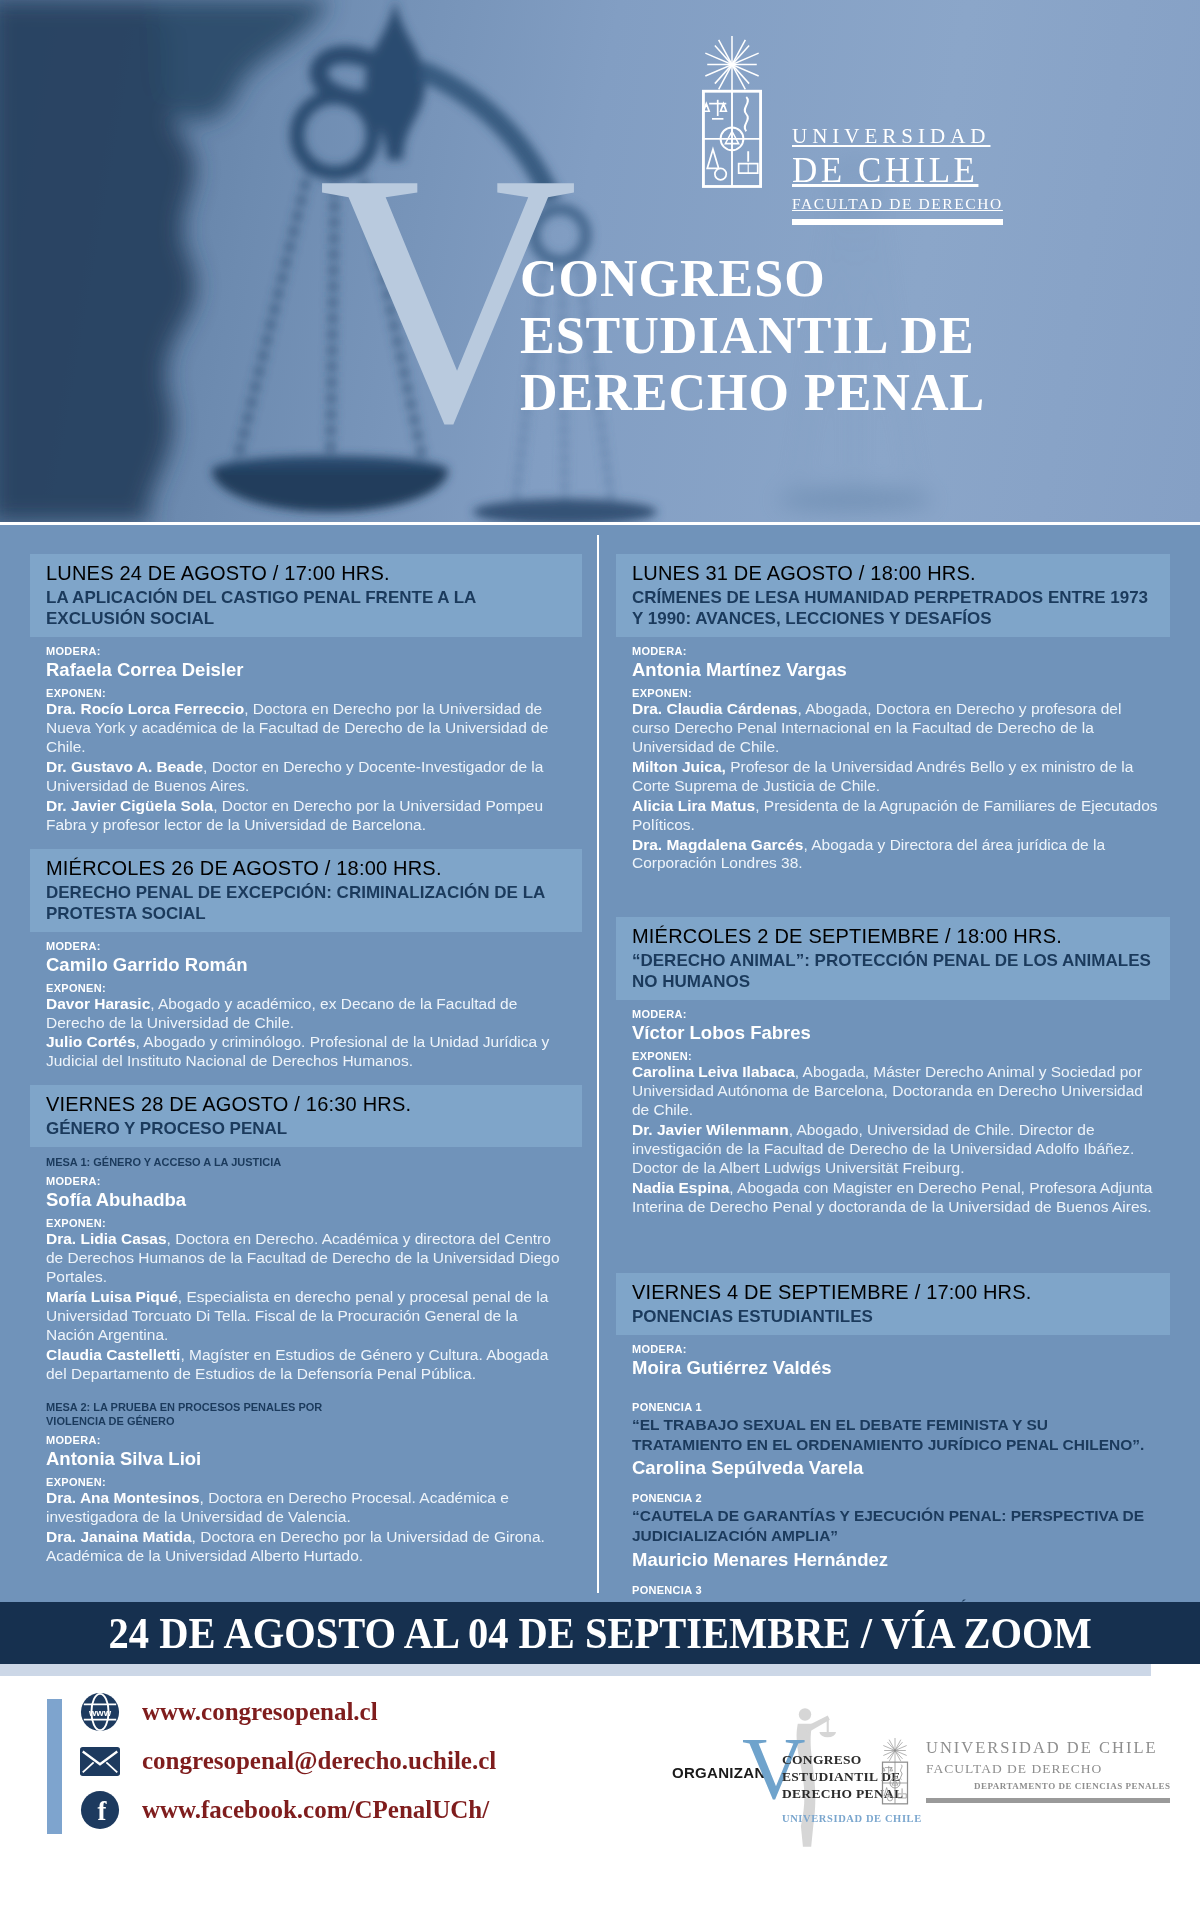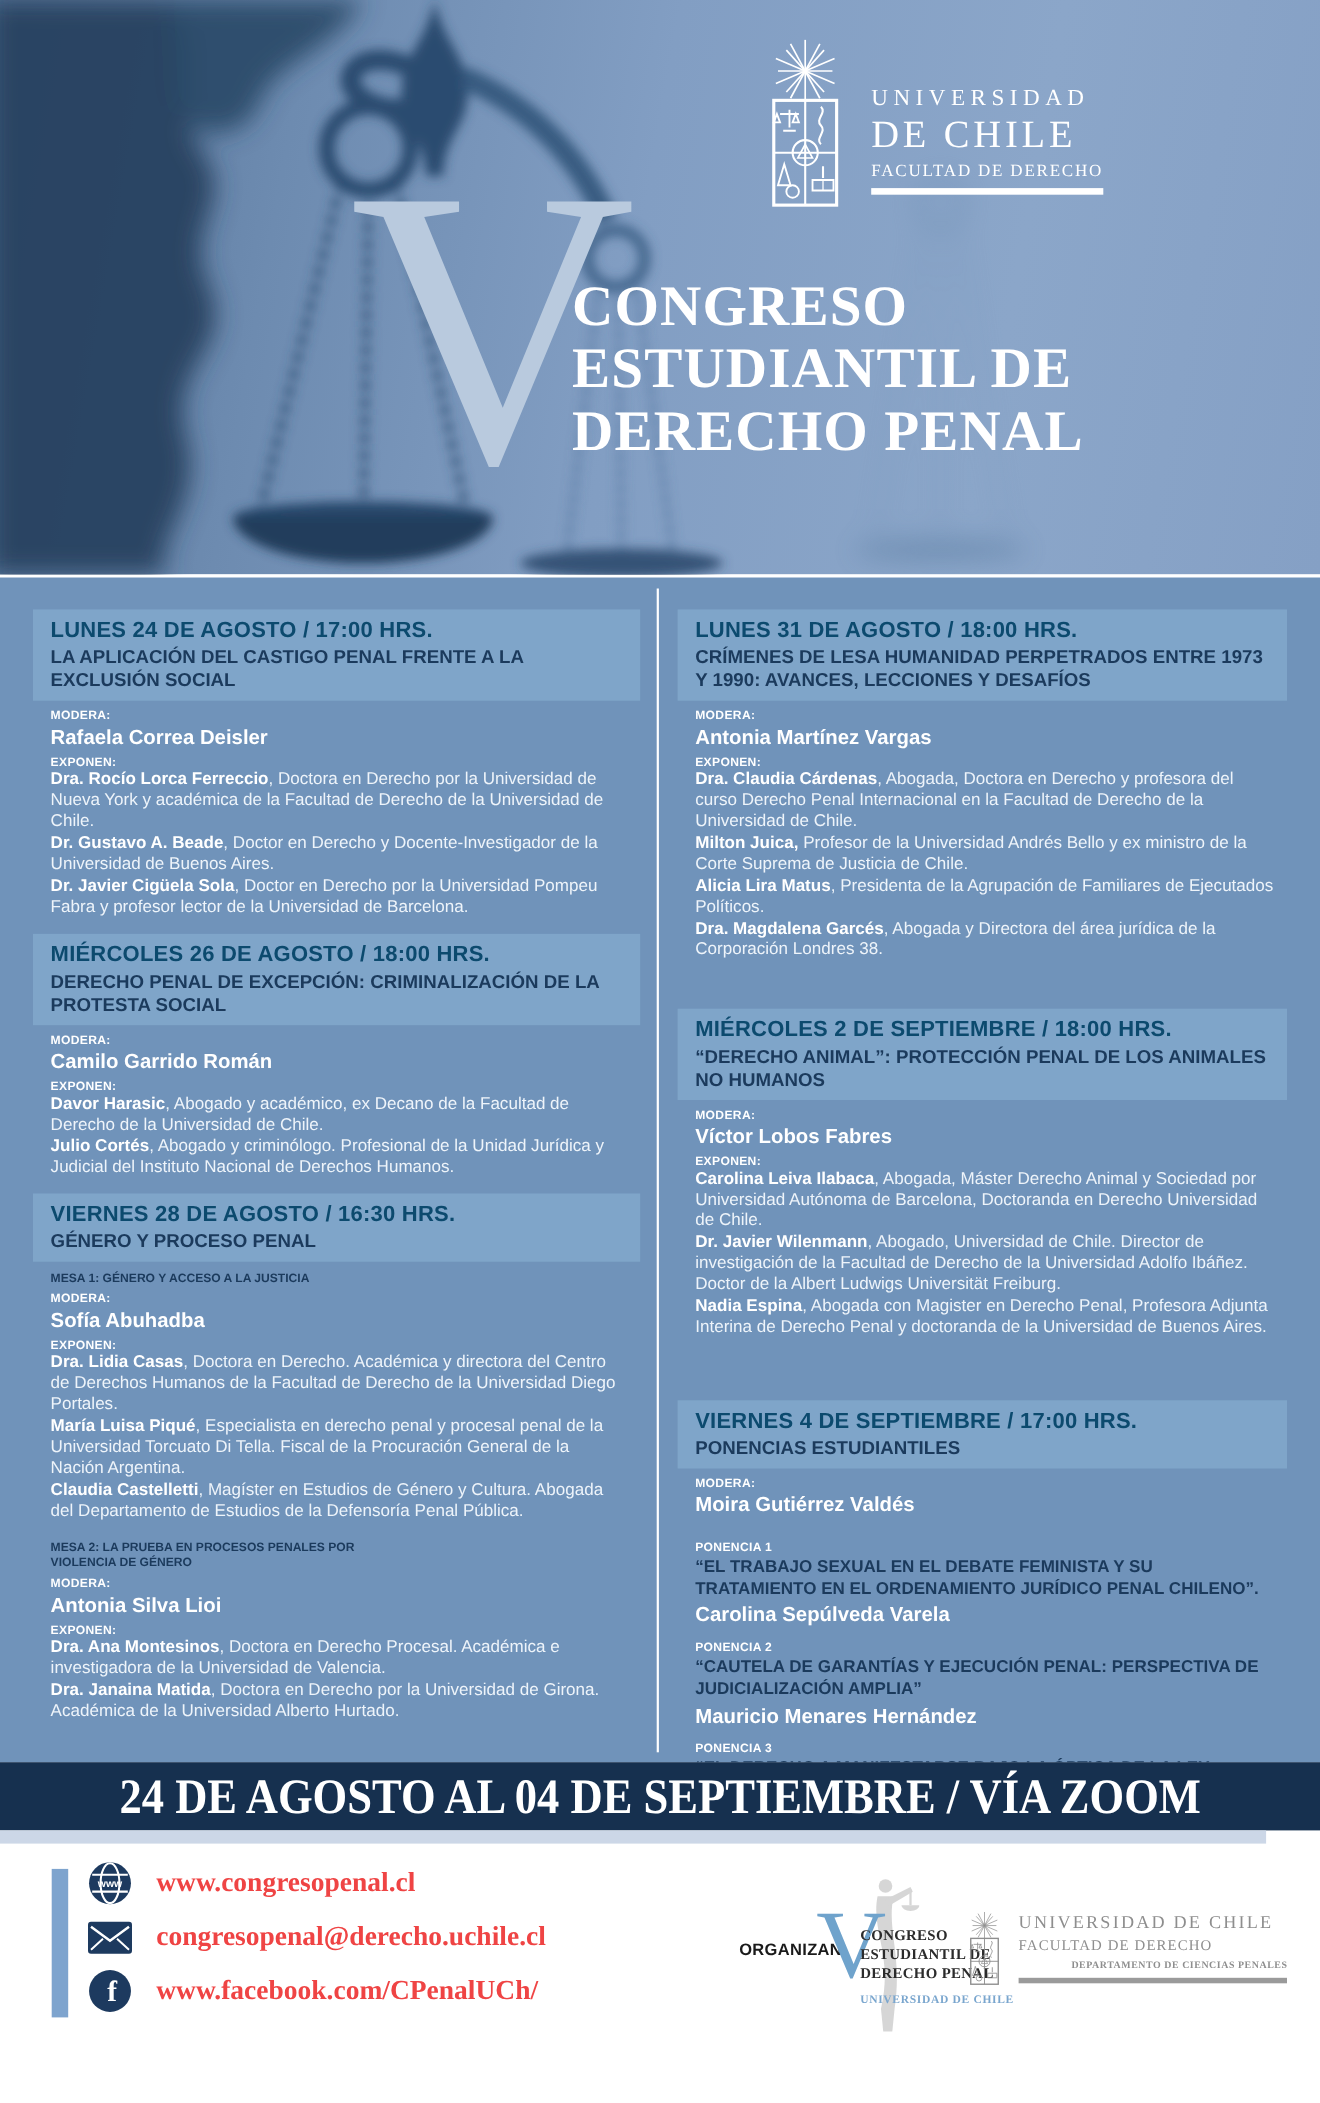--- a/index.html
+++ b/index.html
@@ -6,40 +6,40 @@
   html,body { width:1200px; }
   body { font-family:"Liberation Sans", sans-serif; background:#ffffff; }
   .page { position:relative; width:1200px; height:1912px; overflow:hidden; background:#fff; }
 
   
   .hero { position:absolute; left:0; top:0; width:1200px; height:522px; overflow:hidden;
           background:linear-gradient(100deg,#57759a 0%,#6d8bb0 22%,#829ec3 48%,#8ba6c9 75%,#85a0c5 100%); }
   .hero-art { position:absolute; left:0; top:0; }
   .uch-logo { position:absolute; left:692px; top:36px; display:flex; gap:20px; align-items:flex-start; }
   .crest-top { width:80px; height:160px; color:#ffffff; }
-  .uch-words { margin-top:40px; color:#ffffff; font-family:"Liberation Serif", serif; }
+  .uch-words { margin-top:88px; color:#ffffff; font-family:"Liberation Serif", serif;text-decoration:underline; }
   .uch-w1 { font-size:21px; letter-spacing:5px; }
   .uch-w2 { font-size:35px; letter-spacing:3.5px; margin-top:2px; }
   .uch-w3 { font-size:15.5px; letter-spacing:1.6px; margin-top:4px; }
   .uch-bar { height:6px; background:#ffffff; margin-top:6px; width:100%; }
   .numeral { position:absolute; left:318px; top:158px; font-family:"Liberation Serif", serif;
              font-size:360px; line-height:0.78; color:#b9cade; }
   .congress-title { position:absolute; left:520px; top:250px; font-family:"Liberation Serif", serif;
                     font-weight:bold; font-size:52px; line-height:1.1; color:#ffffff; letter-spacing:1px; }
 
   
   .schedule { position:absolute; left:0; top:522px; width:1200px; height:1080px; background:#7093ba;
               border-top:3px solid #ffffff; overflow:hidden; }
   .vrule { position:absolute; left:597px; top:10px; height:1058px; width:2px; background:#ffffff; }
   .col { position:absolute; top:29px; }
   .col-left { left:30px; width:552px; }
   .col-right { left:616px; width:554px; }
   .session + .session { margin-top:14px; }
   .band { background:#7fa5c9; padding:8px 14px 8px 16px; }
-  .day { font-size:20px; font-weight:bold; color:#0c4a6e; letter-spacing:0.2px; }
+  .day { font-size:20px; font-weight:normal; color:#000000; letter-spacing:0.2px; }
   .stitle { font-size:17px; font-weight:bold; color:#1b3a5c; line-height:1.24; margin-top:2px; }
   .sbody { padding:2px 12px 0 16px; color:#eef4fa; }
   .lbl { font-size:11px; font-weight:bold; color:#ffffff; margin-top:6px; letter-spacing:0.3px; }
   .mname { font-size:18.5px; font-weight:bold; color:#ffffff; margin-top:2px; }
   .spk { font-size:15.5px; line-height:1.22; margin-top:1px; }
   .spk b { color:#ffffff; }
   .mesa-head { font-size:11px; font-weight:bold; color:#1b3a5c; line-height:1.28; margin-top:16px; }
   .mesa2-head { max-width:330px; }
   .pon { margin-top:13px; }
   .pon .lbl { margin-top:0; }
@@ -55,21 +55,21 @@
                   display:flex; align-items:center; justify-content:center; }
   .light-banner .inner { display:inline-block; transform:scaleX(0.92); font-family:"Liberation Serif", serif;
                          font-weight:bold; font-size:26px; color:#16304f; white-space:nowrap; }
 
   
   .footer { position:absolute; left:0; top:1676px; width:1200px; height:200px; background:#ffffff; }
   .accent-bar { position:absolute; left:47px; top:23px; width:15px; height:135px; background:#7ea4ce; }
   .links { position:absolute; left:80px; top:16px; display:flex; flex-direction:column; gap:9px; }
   .link-row { display:flex; align-items:center; gap:22px; cursor:pointer; }
   .link-ic { width:40px; height:40px; flex:0 0 auto; display:flex; align-items:center; justify-content:center; }
-  .link-tx { font-family:"Liberation Serif", serif; font-weight:bold; font-size:25px; color:#ef4444; }
+  .link-tx { font-family:"Liberation Serif", serif; font-weight:bold; font-size:25px; color:#7f1d1d; }
   .organizan-label { position:absolute; left:672px; top:88px; font-size:15px; font-weight:bold; color:#1a1a1a; letter-spacing:0.3px; }
   .clogo { position:absolute; left:742px; top:28px; width:135px; height:160px; }
   .clogo .statue { position:absolute; left:32px; top:0; width:62px; height:145px; color:#9a9a9a; opacity:0.4; }
   .clogo .cv { position:absolute; left:0; top:30px; font-family:"Liberation Serif", serif; font-size:88px; line-height:0.8; color:#6fa3cc; }
   .clogo .ctx { position:absolute; left:40px; top:48px; font-family:"Liberation Serif", serif; font-weight:bold;
                 font-size:13.5px; line-height:1.25; color:#2b2b2b; letter-spacing:0.3px; white-space:nowrap; }
   .clogo .csub { margin-top:9px; font-size:10.5px; color:#7aa6ce; letter-spacing:0.6px; }
   .ulogo { position:absolute; left:878px; top:62px; display:flex; gap:14px; align-items:flex-start; }
   .crest-small { width:34px; height:70px; color:#8e8e8e; flex:0 0 auto; }
   .ulogo-tx { font-family:"Liberation Serif", serif; color:#8e8e8e; }

